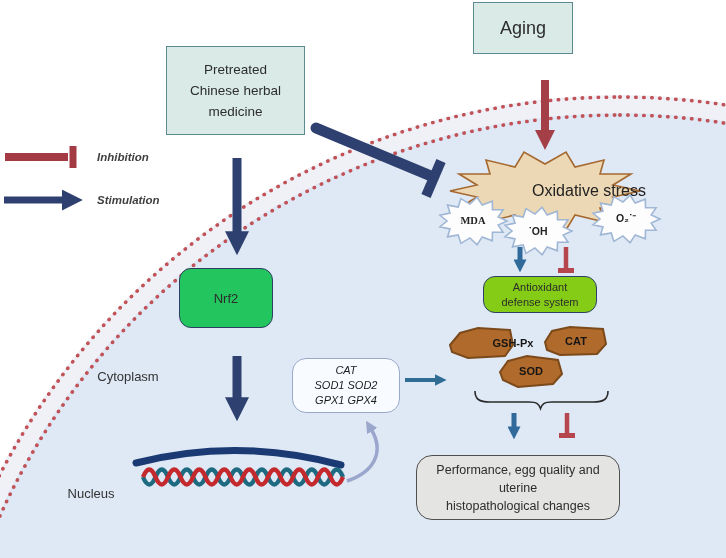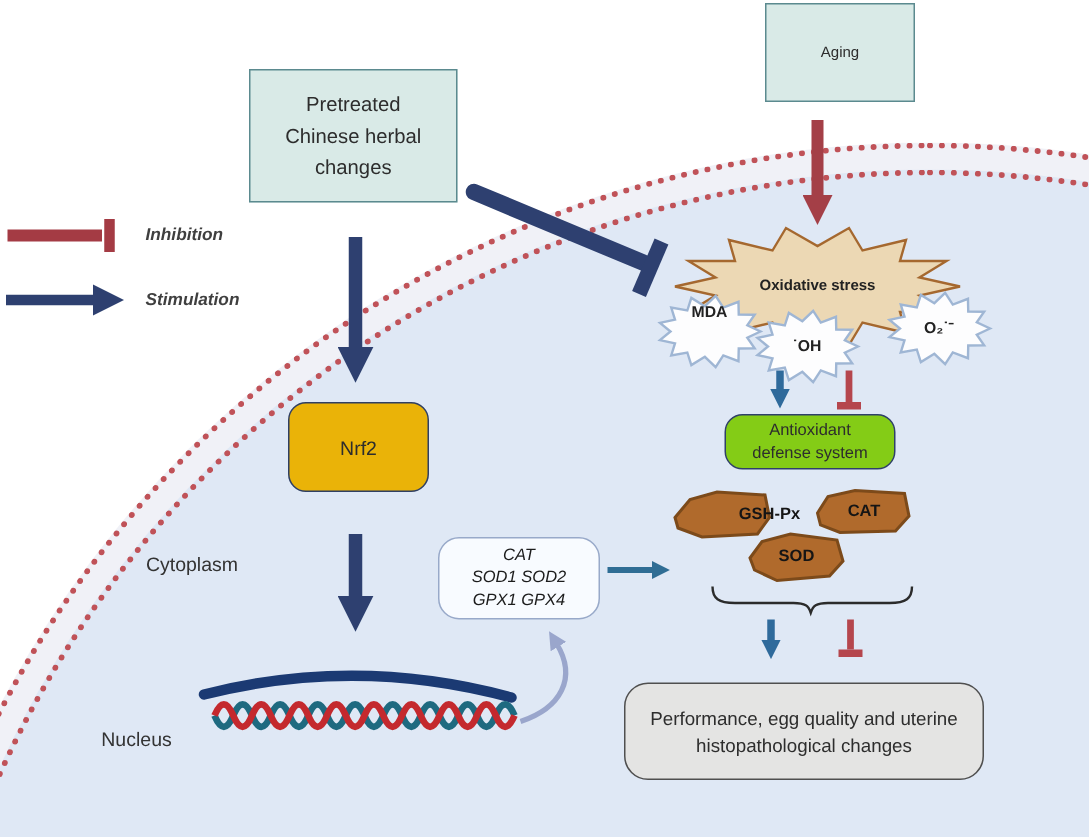--- a/index.html
+++ b/index.html
@@ -10,34 +10,34 @@
   #stage *{box-sizing:border-box;}
   .cell-outer{position:absolute;left:-80px;top:95px;width:1400px;height:1400px;
     border-radius:50%;border:4px dotted #c05258;background:#f0f1f7;}
   .cell-inner{position:absolute;left:-62px;top:113px;width:1364px;height:1364px;
     border-radius:50%;border:4px dotted #c05258;background:#dfe8f5;}
   svg.layer{position:absolute;left:0;top:0;}
   .lbl{position:absolute;transform:translate(-50%,-50%);white-space:pre-line;text-align:center;}
   .box{position:absolute;display:flex;align-items:center;justify-content:center;
     text-align:center;white-space:pre-line;}
   .teal-box{background:#d9eae7;border:1.5px solid #5b8a8f;font-size:13.5px;line-height:21px;}
-  .aging{left:510px;top:2px;width:100px;height:66px;font-size:10px;}
+  .aging{left:473px;top:2px;width:100px;height:52px;font-size:18px;}
   .herbal{left:166px;top:46px;width:139px;height:89px;}
-  .nrf2{left:192px;top:268px;width:94px;height:60px;background:#eab308;
+  .nrf2{left:179px;top:268px;width:94px;height:60px;background:#22c55e;
     border:1.8px solid #2f3f63;border-radius:12px;font-size:13px;}
   .antiox{left:483px;top:276px;width:114px;height:37px;background:#84cc16;
     border:1.8px solid #2f4068;border-radius:12px;font-size:11px;line-height:15px;}
   .genes{left:292px;top:358px;width:108px;height:55px;background:#f8fbff;
     border:1.5px solid #98a9c9;border-radius:14px;font-size:11px;line-height:15px;
     font-style:italic;color:#1c1c1c;}
-  .outcome{left:416px;top:455px;width:240px;height:65px;background:#e4e4e3;
+  .outcome{left:416px;top:455px;width:204px;height:65px;background:#e4e4e3;
     border:1.5px solid #4f4f4f;border-radius:16px;font-size:12.5px;line-height:18px;}
   .legend-text{font-weight:bold;font-size:11.5px;color:#3f3f3f;transform:translate(0,-50%);font-style:italic;}
   .plain{font-size:13px;color:#333;}
-  .ros-title{font-weight:bold;font-size:10px;color:#222;}
+  .ros-title{font-weight:normal;font-size:16px;color:#222;margin-left:44px;}
   .species{font-weight:bold;font-size:10.5px;color:#222;}
   .enzyme-lbl{font-weight:bold;font-size:11px;color:#151515;}
 </style>
 </head>
 <body>
 
 <div id="stage">
 
   <div class="cell-outer"></div>
   <div class="cell-inner"></div>
@@ -114,32 +114,32 @@
       <line x1="559" y1="435.5" x2="575" y2="435.5" stroke="#b5464d" stroke-width="5"></line>
     </g>
   </svg>
 
   <div class="lbl legend-text" style="left:97px;top:157px;transform:translate(0,-50%);">Inhibition</div>
   <div class="lbl legend-text" style="left:97px;top:200px;transform:translate(0,-50%);">Stimulation</div>
 
   <div class="box teal-box aging">Aging</div>
   <div class="box teal-box herbal">Pretreated
 Chinese herbal
-changes</div>
+medicine</div>
   <div class="box nrf2">Nrf2</div>
   <div class="box antiox">Antioxidant
 defense system</div>
   <div class="box genes">CAT
 SOD1 SOD2
 GPX1 GPX4</div>
   <div class="box outcome">Performance, egg quality and uterine
 histopathological changes</div>
 
   <div class="lbl ros-title" style="left:545px;top:191px;">Oxidative stress</div>
-  <div class="lbl species" style="left:473px;top:208px;">MDA</div>
+  <div class="lbl species" style="left:473px;top:220px;font-family:Liberation Serif, serif;">MDA</div>
   <div class="lbl species" style="left:538px;top:231px;">˙OH</div>
   <div class="lbl species" style="left:626px;top:218px;">O₂˙⁻</div>
 
   <div class="lbl enzyme-lbl" style="left:481px;top:343px;margin-left:32px;">GSH-Px</div>
   <div class="lbl enzyme-lbl" style="left:576px;top:341px;">CAT</div>
   <div class="lbl enzyme-lbl" style="left:531px;top:371px;">SOD</div>
 
   <div class="lbl plain" style="left:128px;top:376px;">Cytoplasm</div>
   <div class="lbl plain" style="left:91px;top:481px;margin-top:12px;">Nucleus</div>
 

